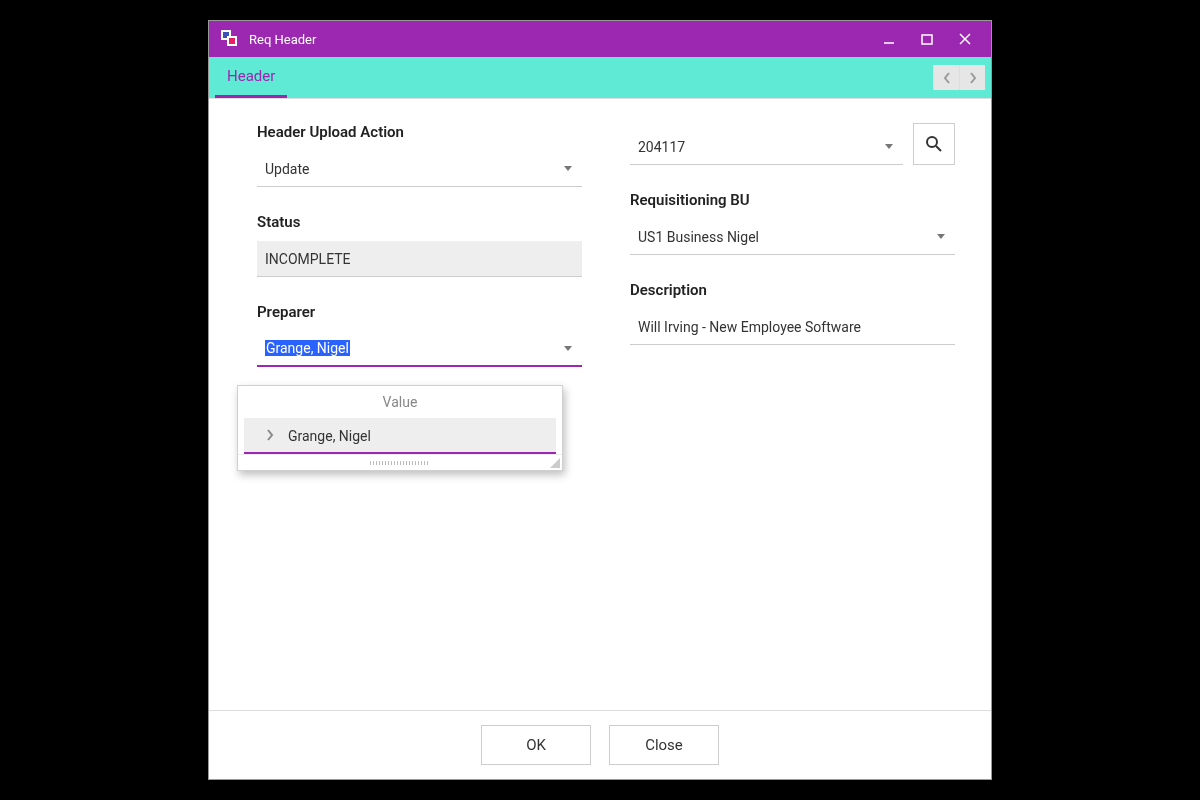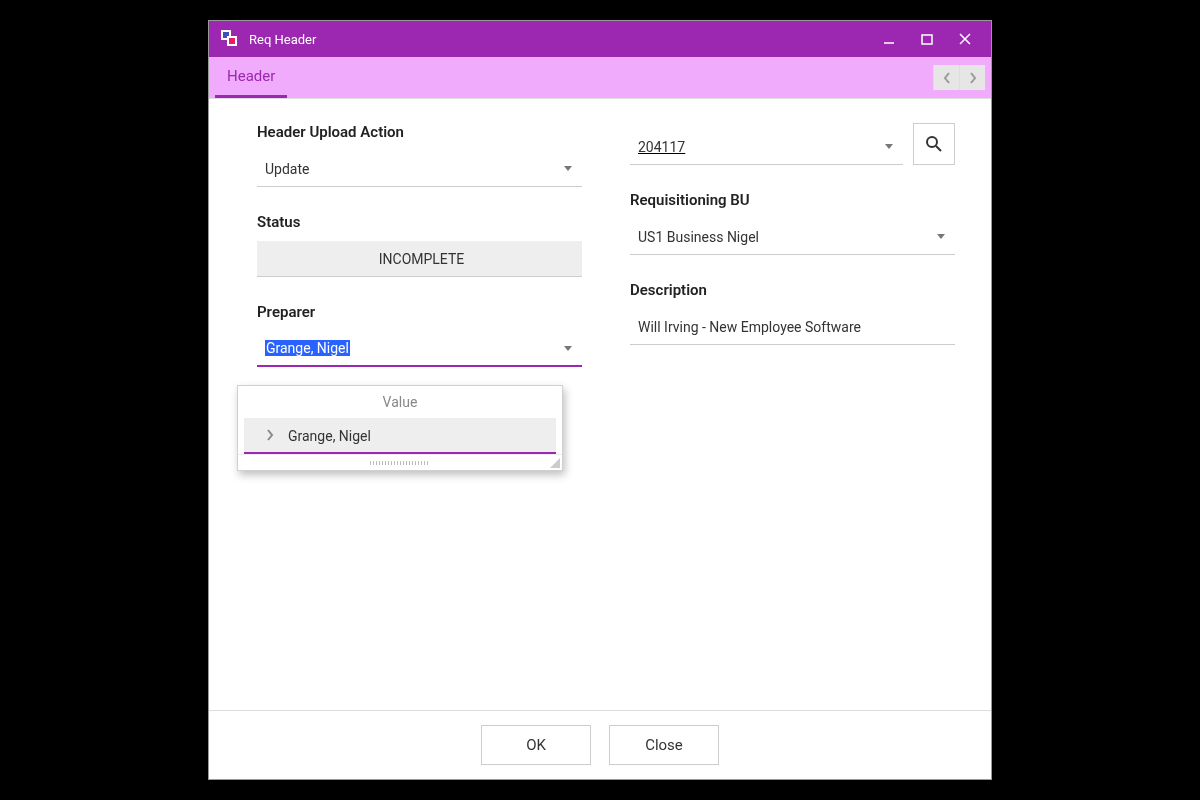--- a/index.html
+++ b/index.html
@@ -30,21 +30,21 @@
     position: relative;
   }
   .titlebar .app-icon .sq1 { position:absolute; left:0; top:0; width:10px; height:10px; border:2px solid #fff; background:#3f51b5;}
   .titlebar .app-icon .sq2 { position:absolute; left:6px; top:6px; width:10px; height:10px; border:2px solid #fff; background:#e91e63;}
   .titlebar .title { font-size: 13px; flex: 1; }
   .titlebar .ctrls { display:flex; gap: 2px; }
   .titlebar .ctrl { width: 36px; height: 28px; display:flex; align-items:center; justify-content:center; cursor:pointer; }
   .titlebar .ctrl svg { stroke:#fff; stroke-width:1.5; fill:none; }
 
   .tabbar {
-    background: #f0abfc;
+    background: #5eead4;
     border-bottom: 1px solid #ddd;
     height: 42px;
     display:flex; align-items:stretch;
     padding: 0 0 0 6px;
   }
   .tab {
     padding: 0 12px;
     display:flex; align-items:center;
     color: #9c27b0;
     font-size: 15px;
@@ -71,29 +71,29 @@
 
   .field label { font-weight:600; font-size:15px; color:#222; display:block; margin-bottom:10px; }
   .control {
     position:relative;
     border-bottom: 1px solid #ccc;
     height: 36px;
     display:flex; align-items:center;
     padding: 0 4px 0 8px;
     font-size:14px; color:#333;
   }
-  .control.readonly { background:#eee;text-align:center; }
+  .control.readonly { background:#eee; }
   .control.active { border-bottom: 2px solid #9c27b0; }
   .control .val { flex:1; white-space:nowrap; overflow:hidden; text-overflow:ellipsis; }
   .control .sel { background:#2962ff; color:#fff; padding:0 1px; }
   .caret {
     border-left:4px solid transparent; border-right:4px solid transparent; border-top:5px solid #777;
     margin: 0 6px;
   }
-  .req-row { display:flex; gap:10px; align-items:flex-end;text-decoration:underline;}
+  .req-row { display:flex; gap:10px; align-items:flex-end;}
   .req-row .control { flex:1; }
   .lookup-btn {
     width:42px; height:42px; border:1px solid #ccc; display:flex; align-items:center; justify-content:center;
     cursor:pointer; background:#fff;
   }
   .lookup-btn svg { stroke:#333; stroke-width:2; fill:none; }
 
   .dropdown-pop {
     position:absolute;
     left: 28px;

